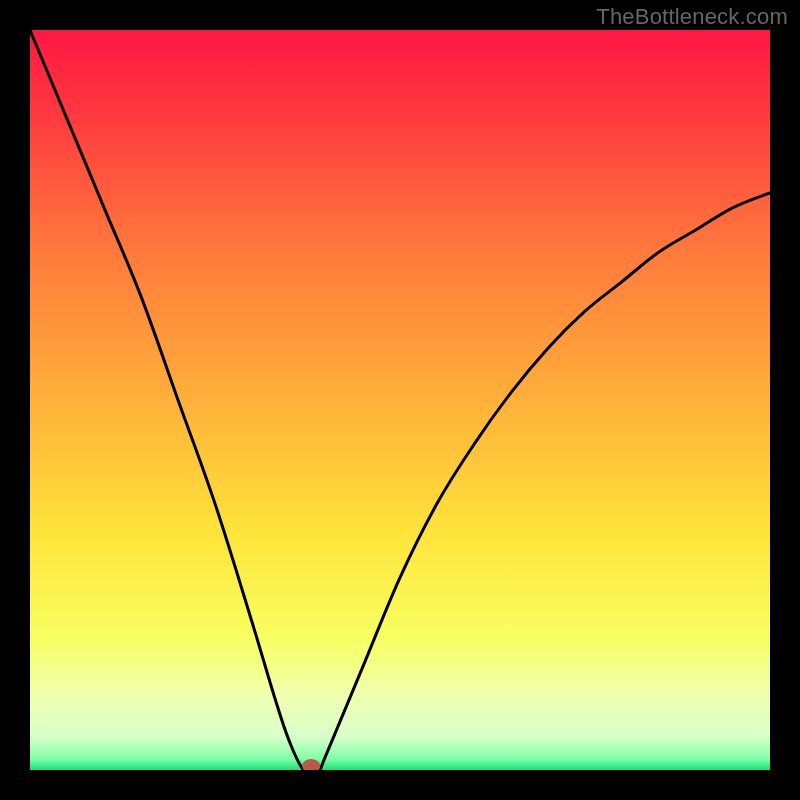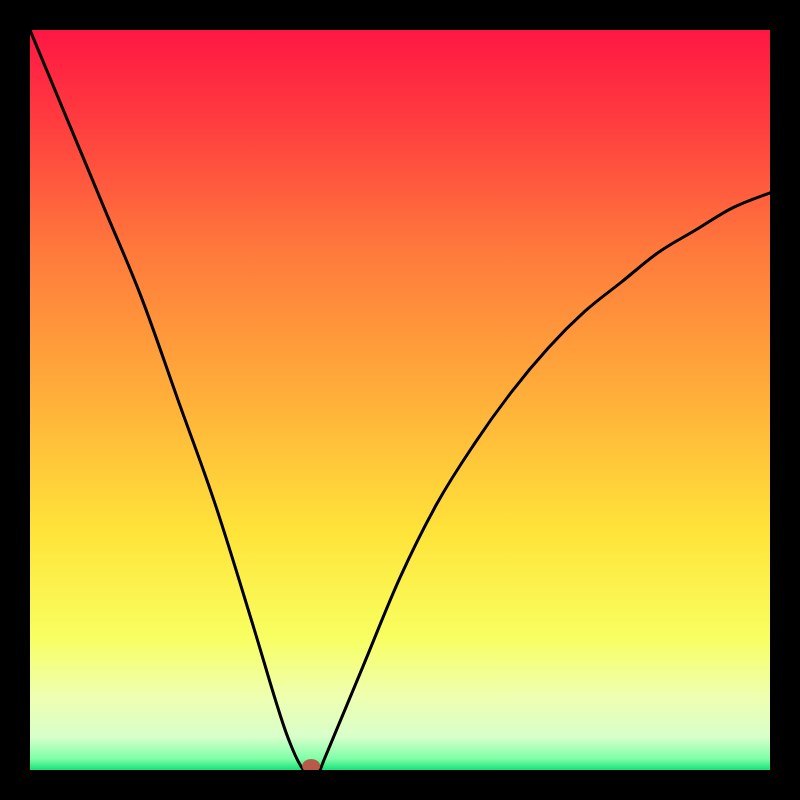--- a/index.html
+++ b/index.html
@@ -37,20 +37,21 @@
     font-family: Arial, sans-serif;
   }
   svg {
     display: block;
   }
 </style>
 </head>
 <body>
 
 <div class="frame">
+  <div class="watermark">TheBottleneck.com</div>
   <div class="plot-area">
     <svg id="chart-svg" width="740" height="740" viewBox="0 0 740 740">
       <defs>
         <linearGradient id="bg-grad" x1="0" y1="0" x2="0" y2="1">
             <stop offset="0%" stop-color="#ff1744"></stop>
             <stop offset="12%" stop-color="#ff3b3f"></stop>
             <stop offset="30%" stop-color="#ff7a3c"></stop>
             <stop offset="50%" stop-color="#ffb03a"></stop>
             <stop offset="68%" stop-color="#ffe43a"></stop>
             <stop offset="82%" stop-color="#f8ff60"></stop>

